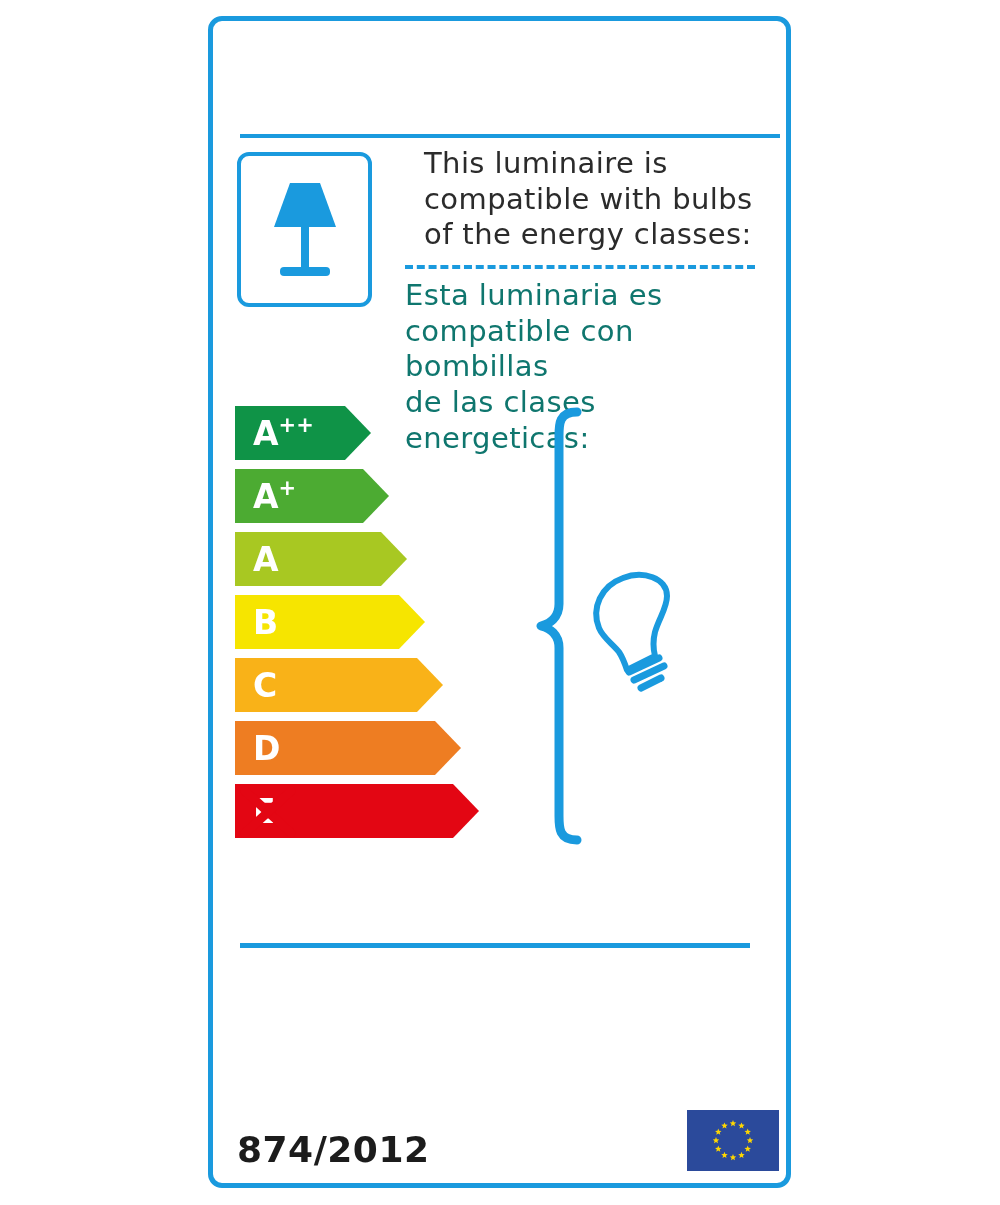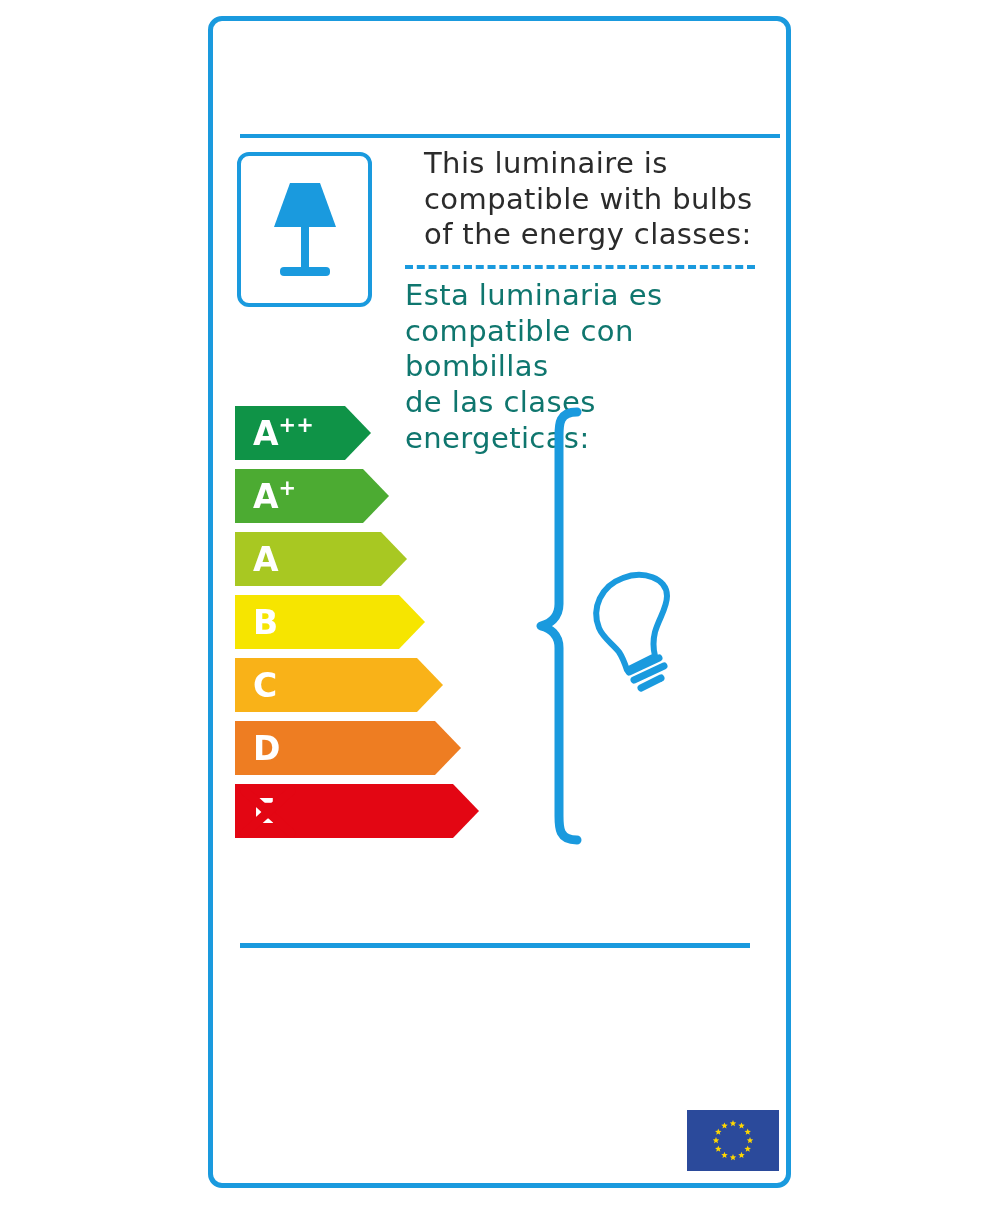--- a/index.html
+++ b/index.html
@@ -250,20 +250,21 @@
   <svg id="bulb" width="120" height="130" viewBox="0 0 120 130">
     <path d="M42 12 C20 20 10 42 18 62 C22 72 32 78 38 86 C42 92 44 98 46 104
              L74 90 C72 82 72 74 74 66 C78 52 86 42 86 30 C86 12 62 4 42 12 Z" fill="none" stroke="#1a9ade" stroke-width="6" stroke-linejoin="round"></path>
     <path d="M48 106 L78 92" stroke="#1a9ade" stroke-width="7" stroke-linecap="round"></path>
     <path d="M53 114 L83 100" stroke="#1a9ade" stroke-width="7" stroke-linecap="round"></path>
     <path d="M60 122 L80 112" stroke="#1a9ade" stroke-width="7" stroke-linecap="round"></path>
   </svg>
 
   <div class="rule-bottom"></div>
 
+  <div class="reg-number">874/2012</div>
 
   <div class="eu-flag">
     <svg width="92" height="61" viewBox="0 0 92 61">
       <g fill="#ffd700" id="stars-group">
           <polygon points="46,10.1 46.88167787843871,12.286474508437578 49.23359215540352,12.449342219125178 47.42658477444273,13.963525491562422 47.99846985779441,16.25065778087482 46,15 44.00153014220559,16.25065778087482 44.57341522555727,13.963525491562422 42.76640784459648,12.44934221912518 45.11832212156129,12.286474508437578" fill="#ffd700"></polygon>
           <polygon points="54.5,12.377568135664541 55.38167787843871,14.56404264410212 57.73359215540352,14.72691035478972 55.92658477444273,16.241093627226963 56.49846985779441,18.528225916539363 54.5,17.27756813566454 52.50153014220559,18.528225916539363 53.07341522555727,16.241093627226963 51.26640784459648,14.726910354789721 53.61832212156129,14.56404264410212" fill="#ffd700"></polygon>
           <polygon points="60.722431864335455,18.6 61.60410974277416,20.78647450843758 63.956024019738976,20.949342219125178 62.149016638778185,22.46352549156242 62.72090172212987,24.75065778087482 60.722431864335455,23.5 58.72396200654104,24.75065778087482 59.295847089892725,22.46352549156242 57.488839708931934,20.949342219125178 59.84075398589675,20.78647450843758" fill="#ffd700"></polygon>
           <polygon points="63,27.1 63.88167787843871,29.28647450843758 66.23359215540353,29.449342219125178 64.42658477444273,30.96352549156242 64.9984698577944,33.25065778087482 63,32 61.00153014220559,33.25065778087482 61.57341522555727,30.96352549156242 59.76640784459648,29.449342219125178 62.11832212156129,29.28647450843758" fill="#ffd700"></polygon>
           <polygon points="60.72243186433546,35.6 61.60410974277417,37.78647450843758 63.95602401973898,37.94934221912518 62.14901663877819,39.46352549156242 62.720901722129874,41.75065778087482 60.72243186433546,40.5 58.72396200654105,41.75065778087482 59.29584708989273,39.46352549156242 57.48883970893194,37.94934221912518 59.840753985896754,37.78647450843758" fill="#ffd700"></polygon>
           <polygon points="54.5,41.822431864335464 55.38167787843871,44.00890637277304 57.73359215540352,44.17177408346064 55.92658477444273,45.685957355897884 56.49846985779441,47.97308964521028 54.5,46.72243186433546 52.50153014220559,47.97308964521028 53.07341522555727,45.685957355897884 51.26640784459648,44.17177408346064 53.61832212156129,44.00890637277304" fill="#ffd700"></polygon>

